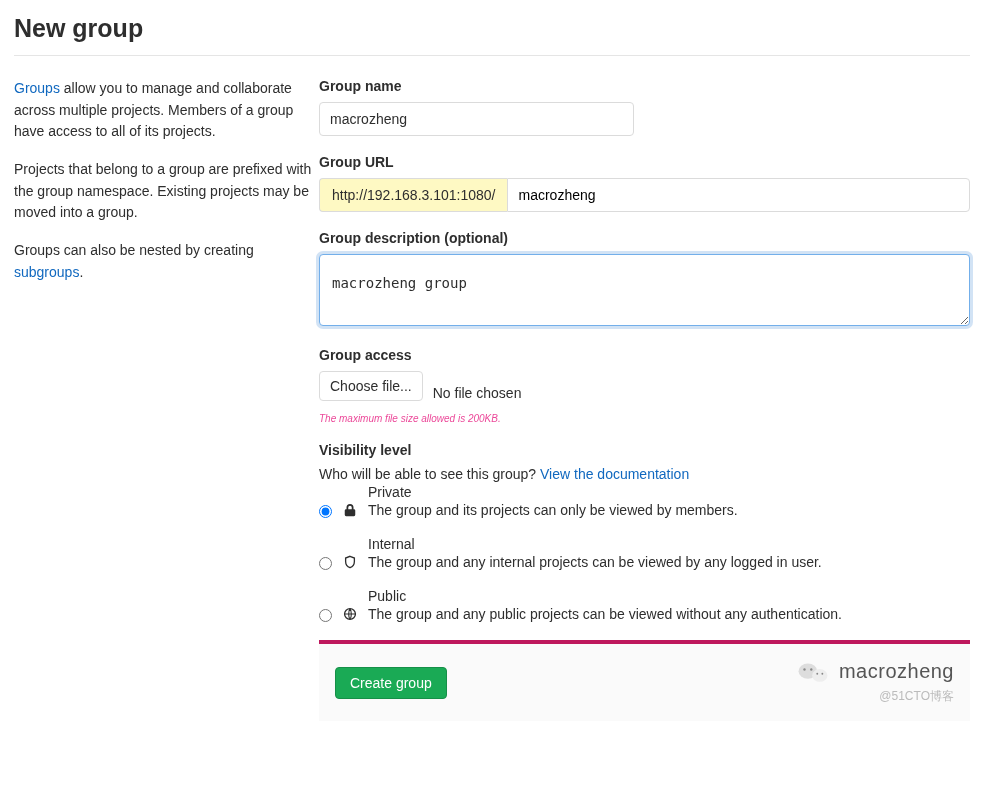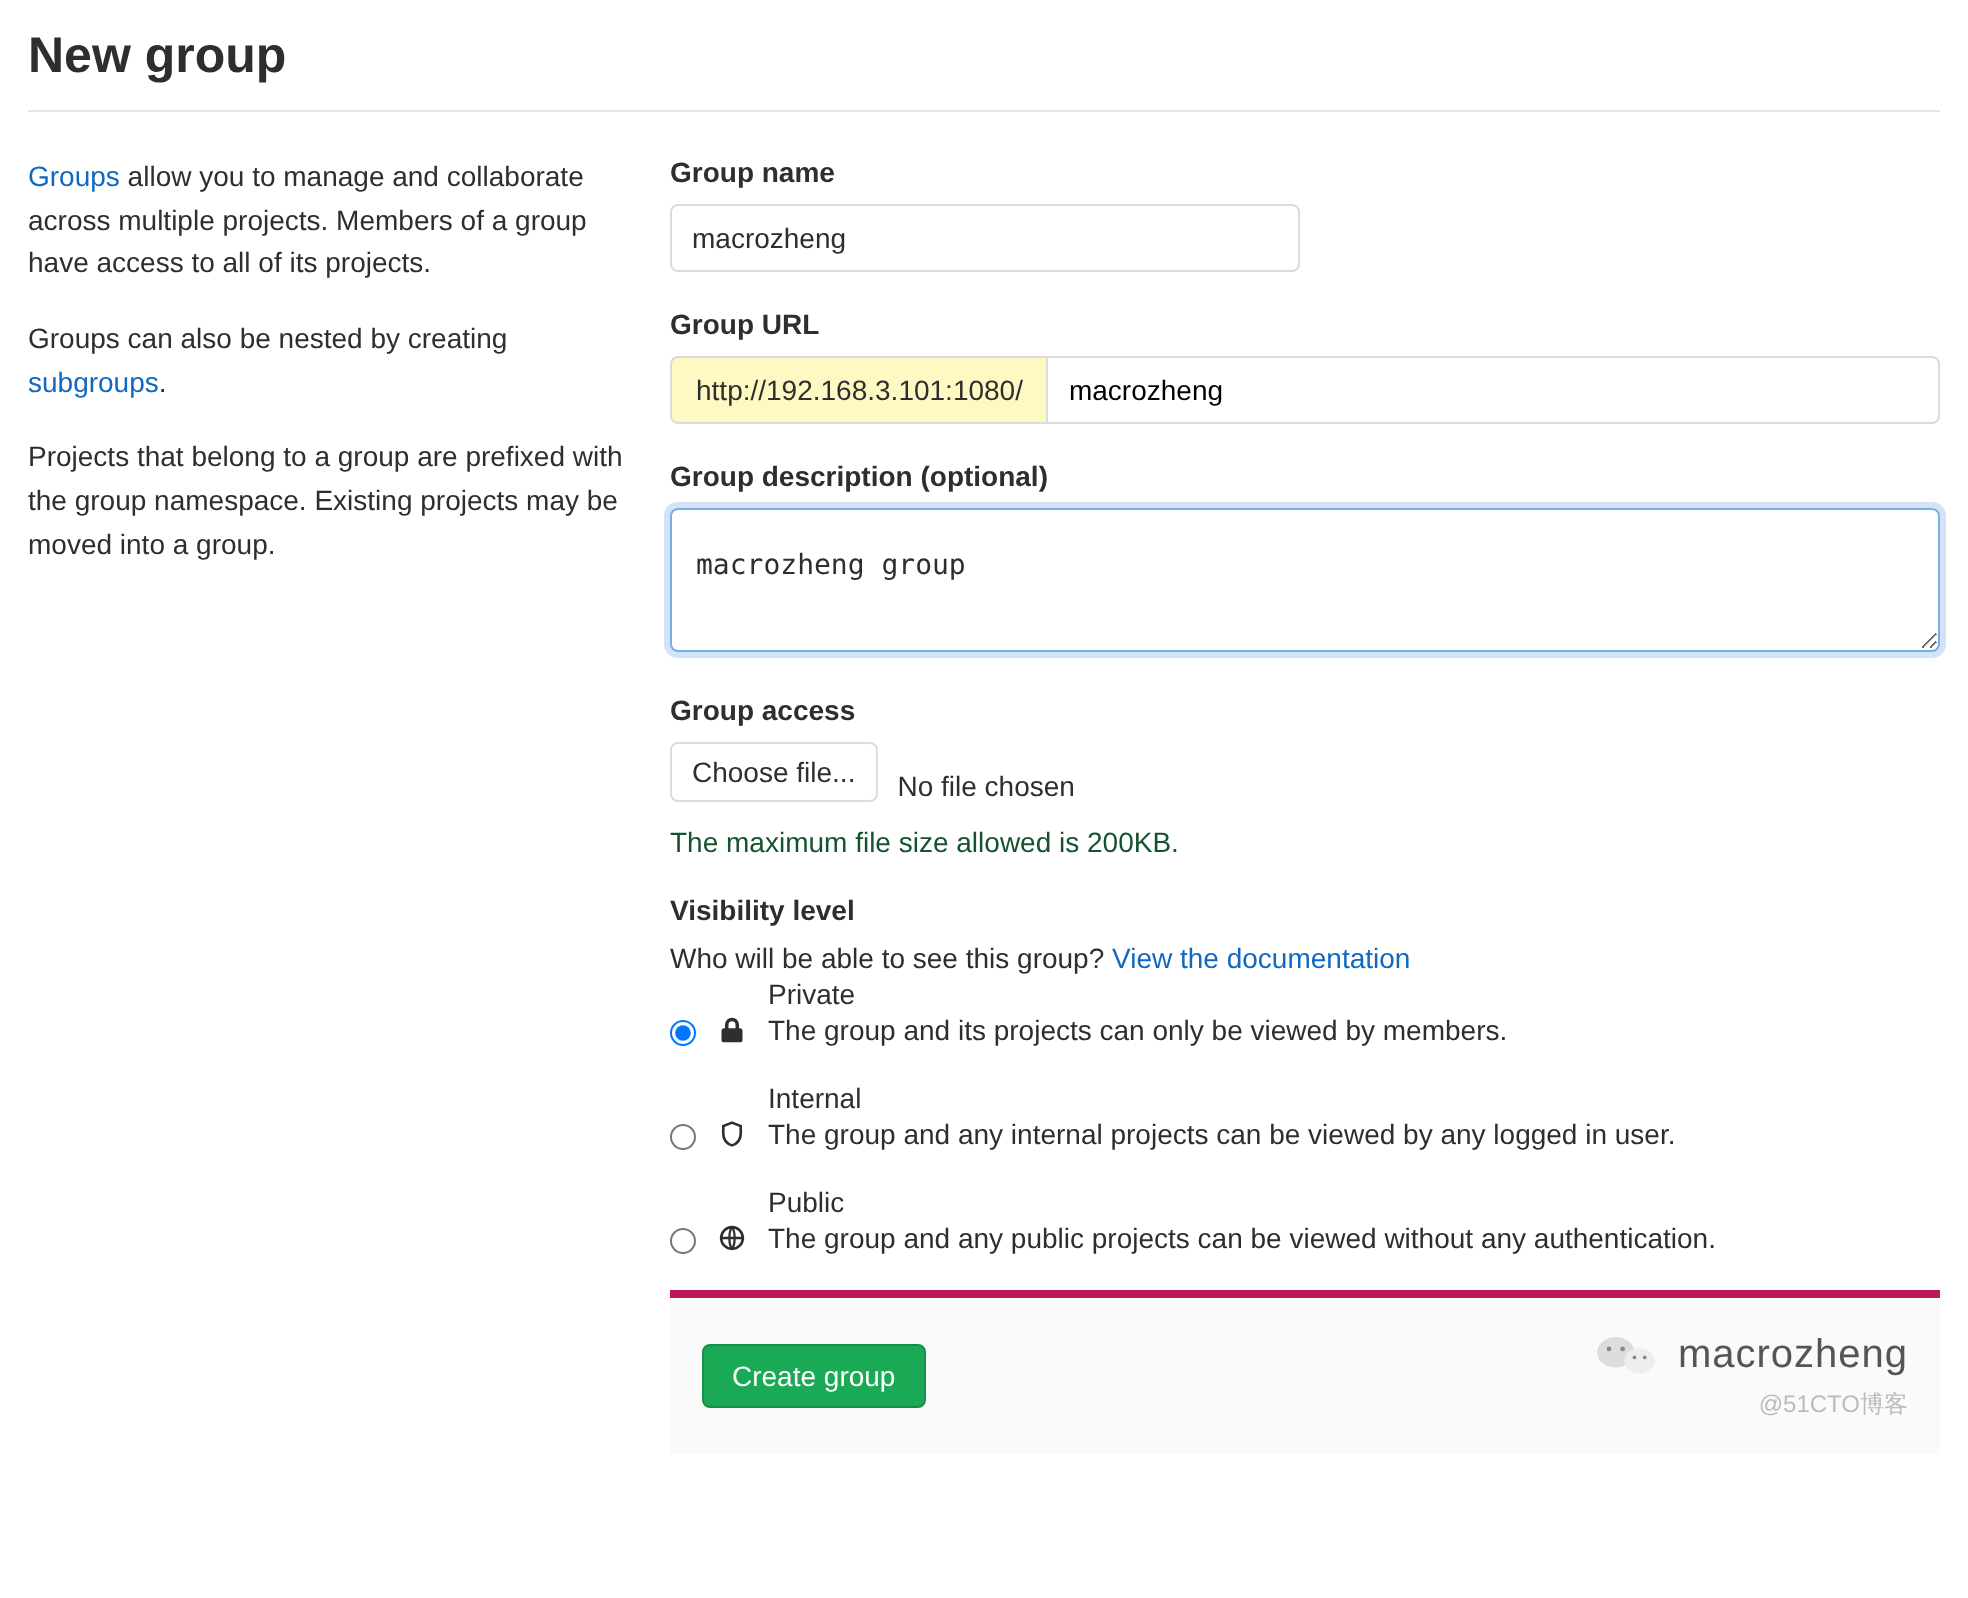--- a/index.html
+++ b/index.html
@@ -15,21 +15,21 @@
       font-size: 25px;
       font-weight: 600;
       color: #2e2e2e;
       margin-bottom: 12px;
     }
     .divider {
       border: none;
       border-top: 1px solid #e5e5e5;
       margin-bottom: 22px;
     }
-    .layout { display: flex; gap: 16px; }
+    .layout { display: flex; }
     .sidebar { width: 305px; flex-shrink: 0; }
     .sidebar p { line-height: 1.55; margin-bottom: 16px; color: #2e2e2e; }
     .main { flex: 1; }
     a.link { color: #1068bf; text-decoration: none; }
 
     .form-group { margin-bottom: 18px; }
     .form-label {
       font-weight: 600;
       color: #2e2e2e;
       display: block;
@@ -83,21 +83,21 @@
     .btn-file {
       border: 1px solid #dbdbdb;
       border-radius: 4px;
       background: #fff;
       padding: 6px 10px;
       font-size: 14px;
       cursor: pointer;
       color: #2e2e2e;
     }
     .no-file { color: #2e2e2e; }
-    .hint { color: #14532d; margin-top: 12px; font-size: 14px; }
+    .hint { color: #ec4899; margin-top: 12px; font-size: 10px; font-style: italic; }
     .vis-help { color: #2e2e2e; margin-bottom: 2px; }
 
     .radio-row { display: flex; align-items: flex-end; gap: 10px; margin-bottom: 18px; }
     .radio-row input[type=radio] { margin-top: 4px; width: 13px; height: 13px; }
     .icon { width: 16px; height: 16px; flex-shrink: 0; display: inline-flex; align-items: center; justify-content: center; margin-top: 2px; }
     .radio-text { flex: 1; }
     .radio-title { color: #2e2e2e; }
     .radio-desc { color: #2e2e2e; margin-top: 2px; }
 
     .footer {
@@ -128,24 +128,24 @@
 <body>
 
 <h1>New group</h1>
 <hr class="divider">
 
 <div class="layout">
   <aside class="sidebar">
     <p>
       <a href="#" class="link">Groups</a><span> allow you to manage and collaborate across multiple projects. Members of a group have access to all of its projects.</span>
     </p>
+    <p>Projects that belong to a group are prefixed with the group namespace. Existing projects may be moved into a group.</p>
     <p>
       <span>Groups can also be nested by creating </span><a href="#" class="link">subgroups</a><span>.</span>
     </p>
-    <p>Projects that belong to a group are prefixed with the group namespace. Existing projects may be moved into a group.</p>
   </aside>
 
   <main class="main">
     <div class="form-group">
       <label class="form-label">Group name</label>
       <input class="input" type="text" value="macrozheng" style="">
     </div>
 
     <div class="form-group">
       <label class="form-label">Group URL</label>

